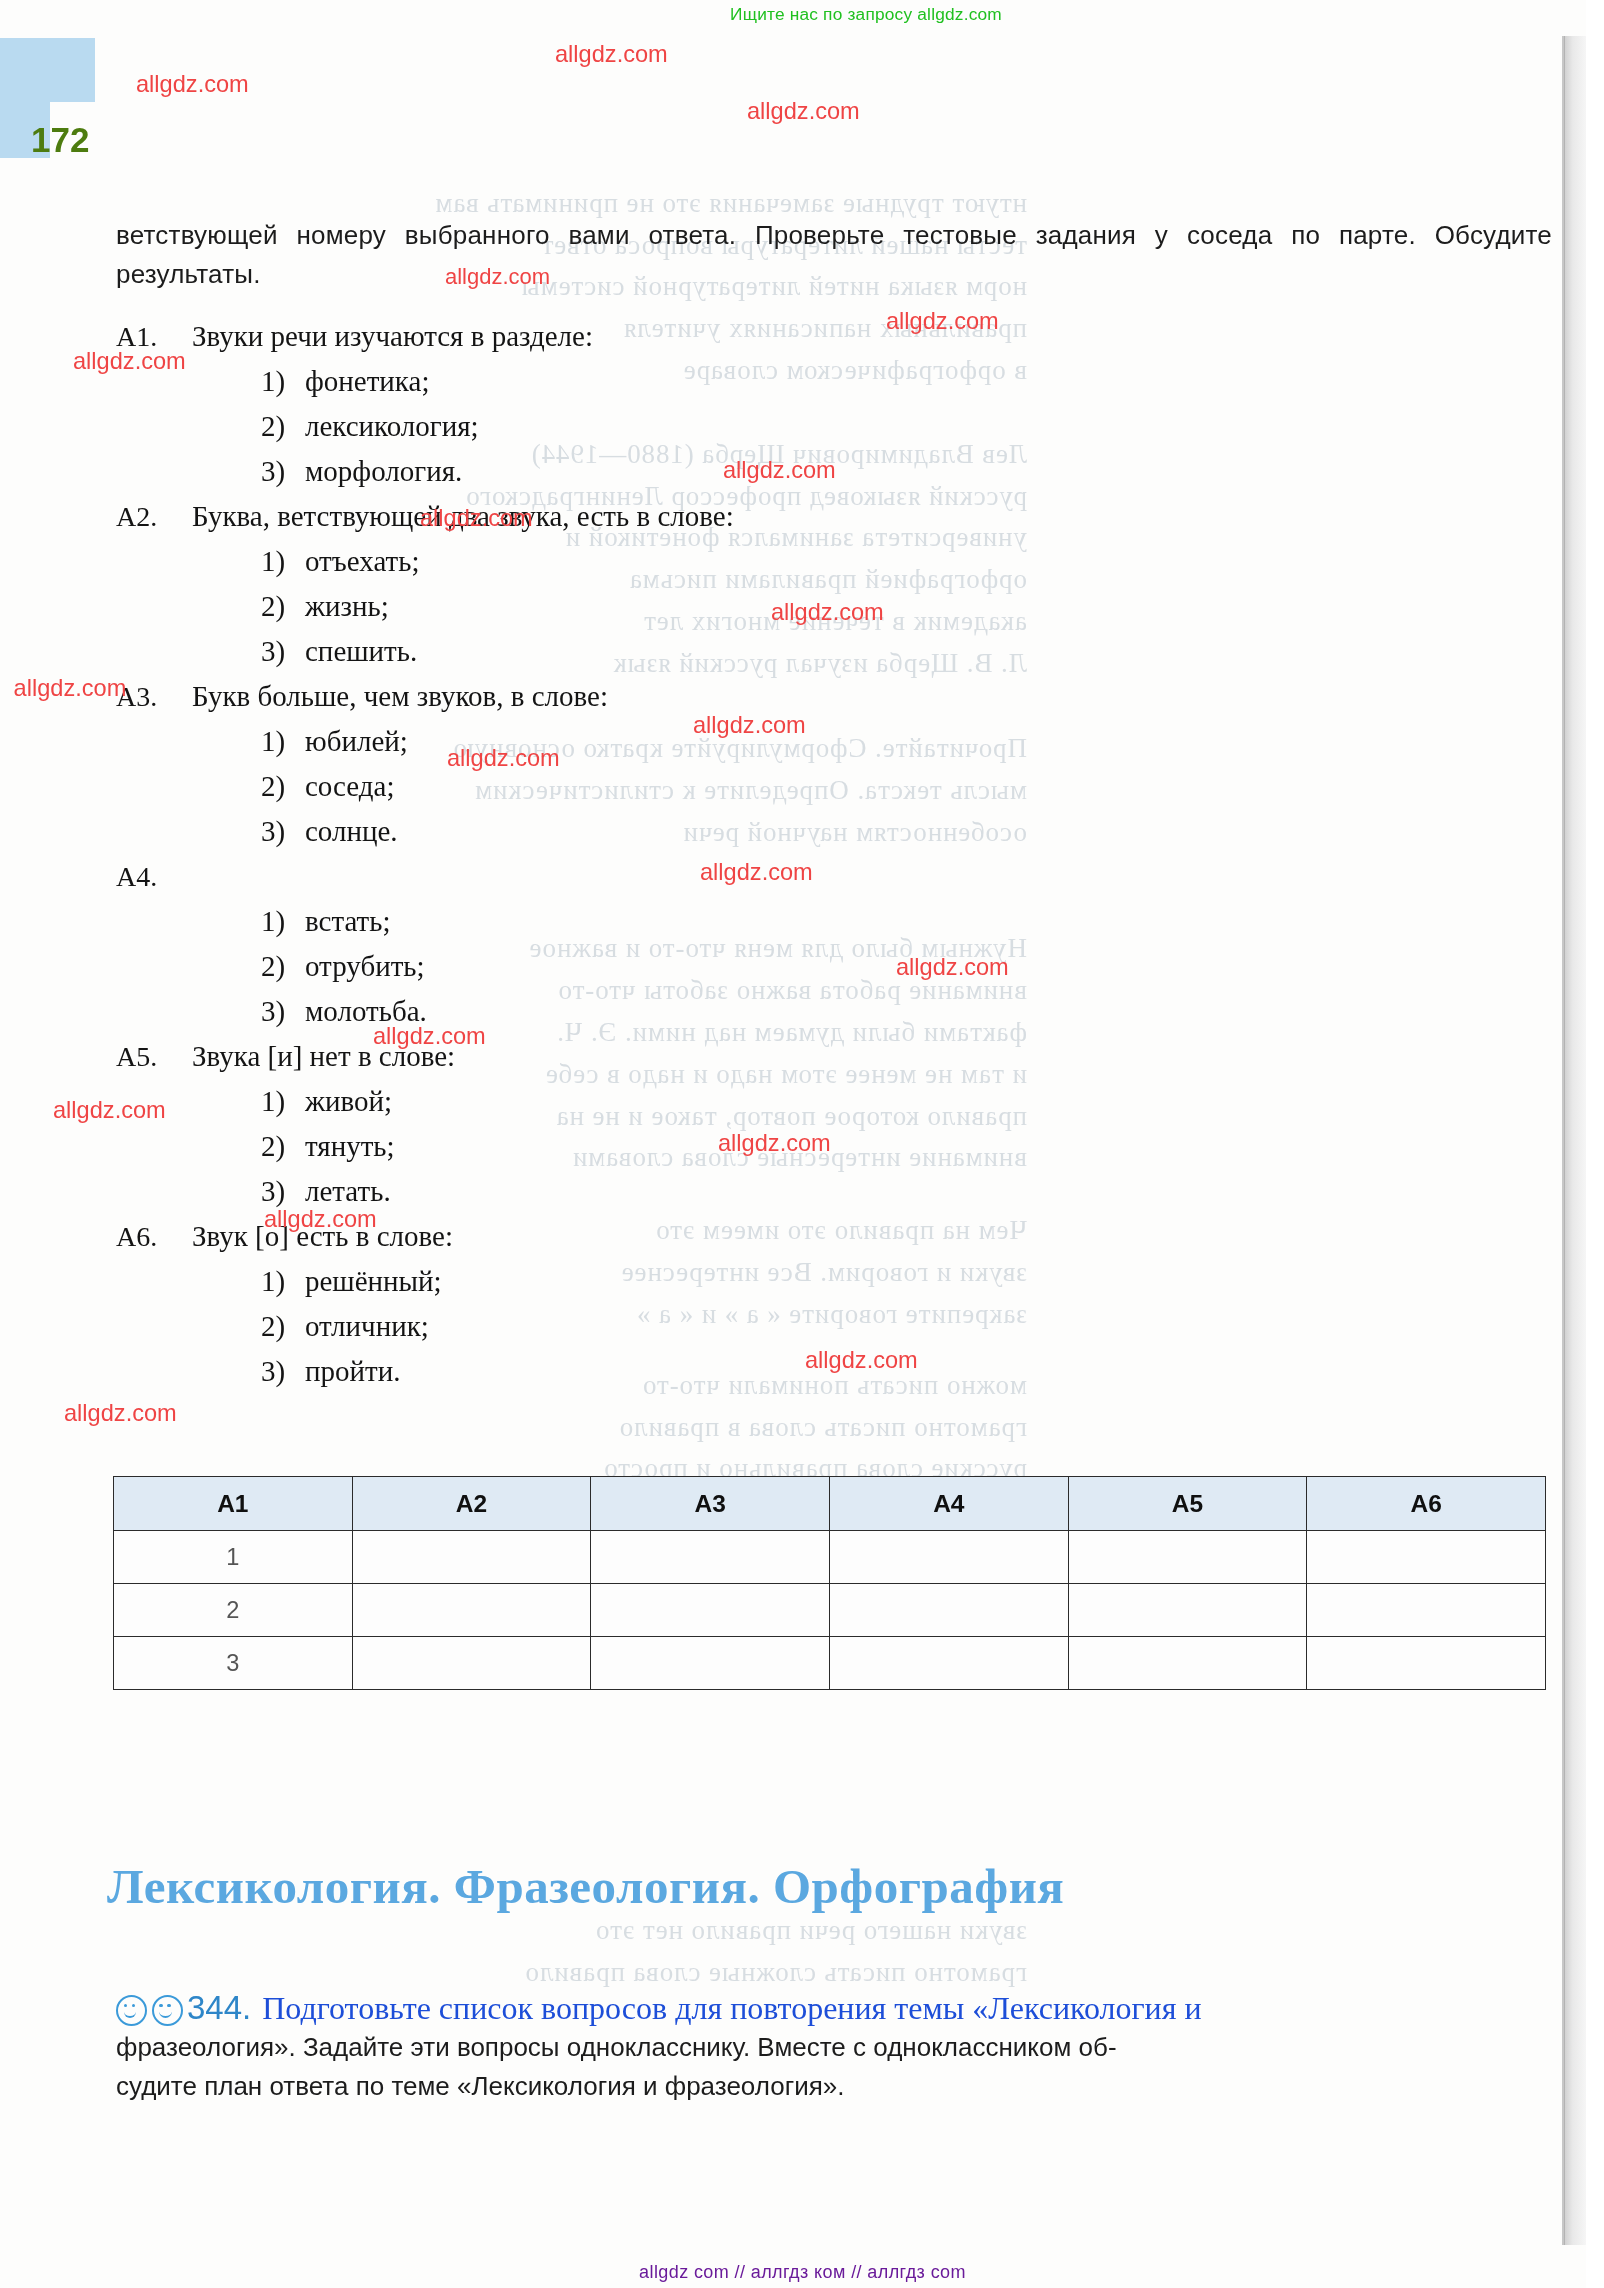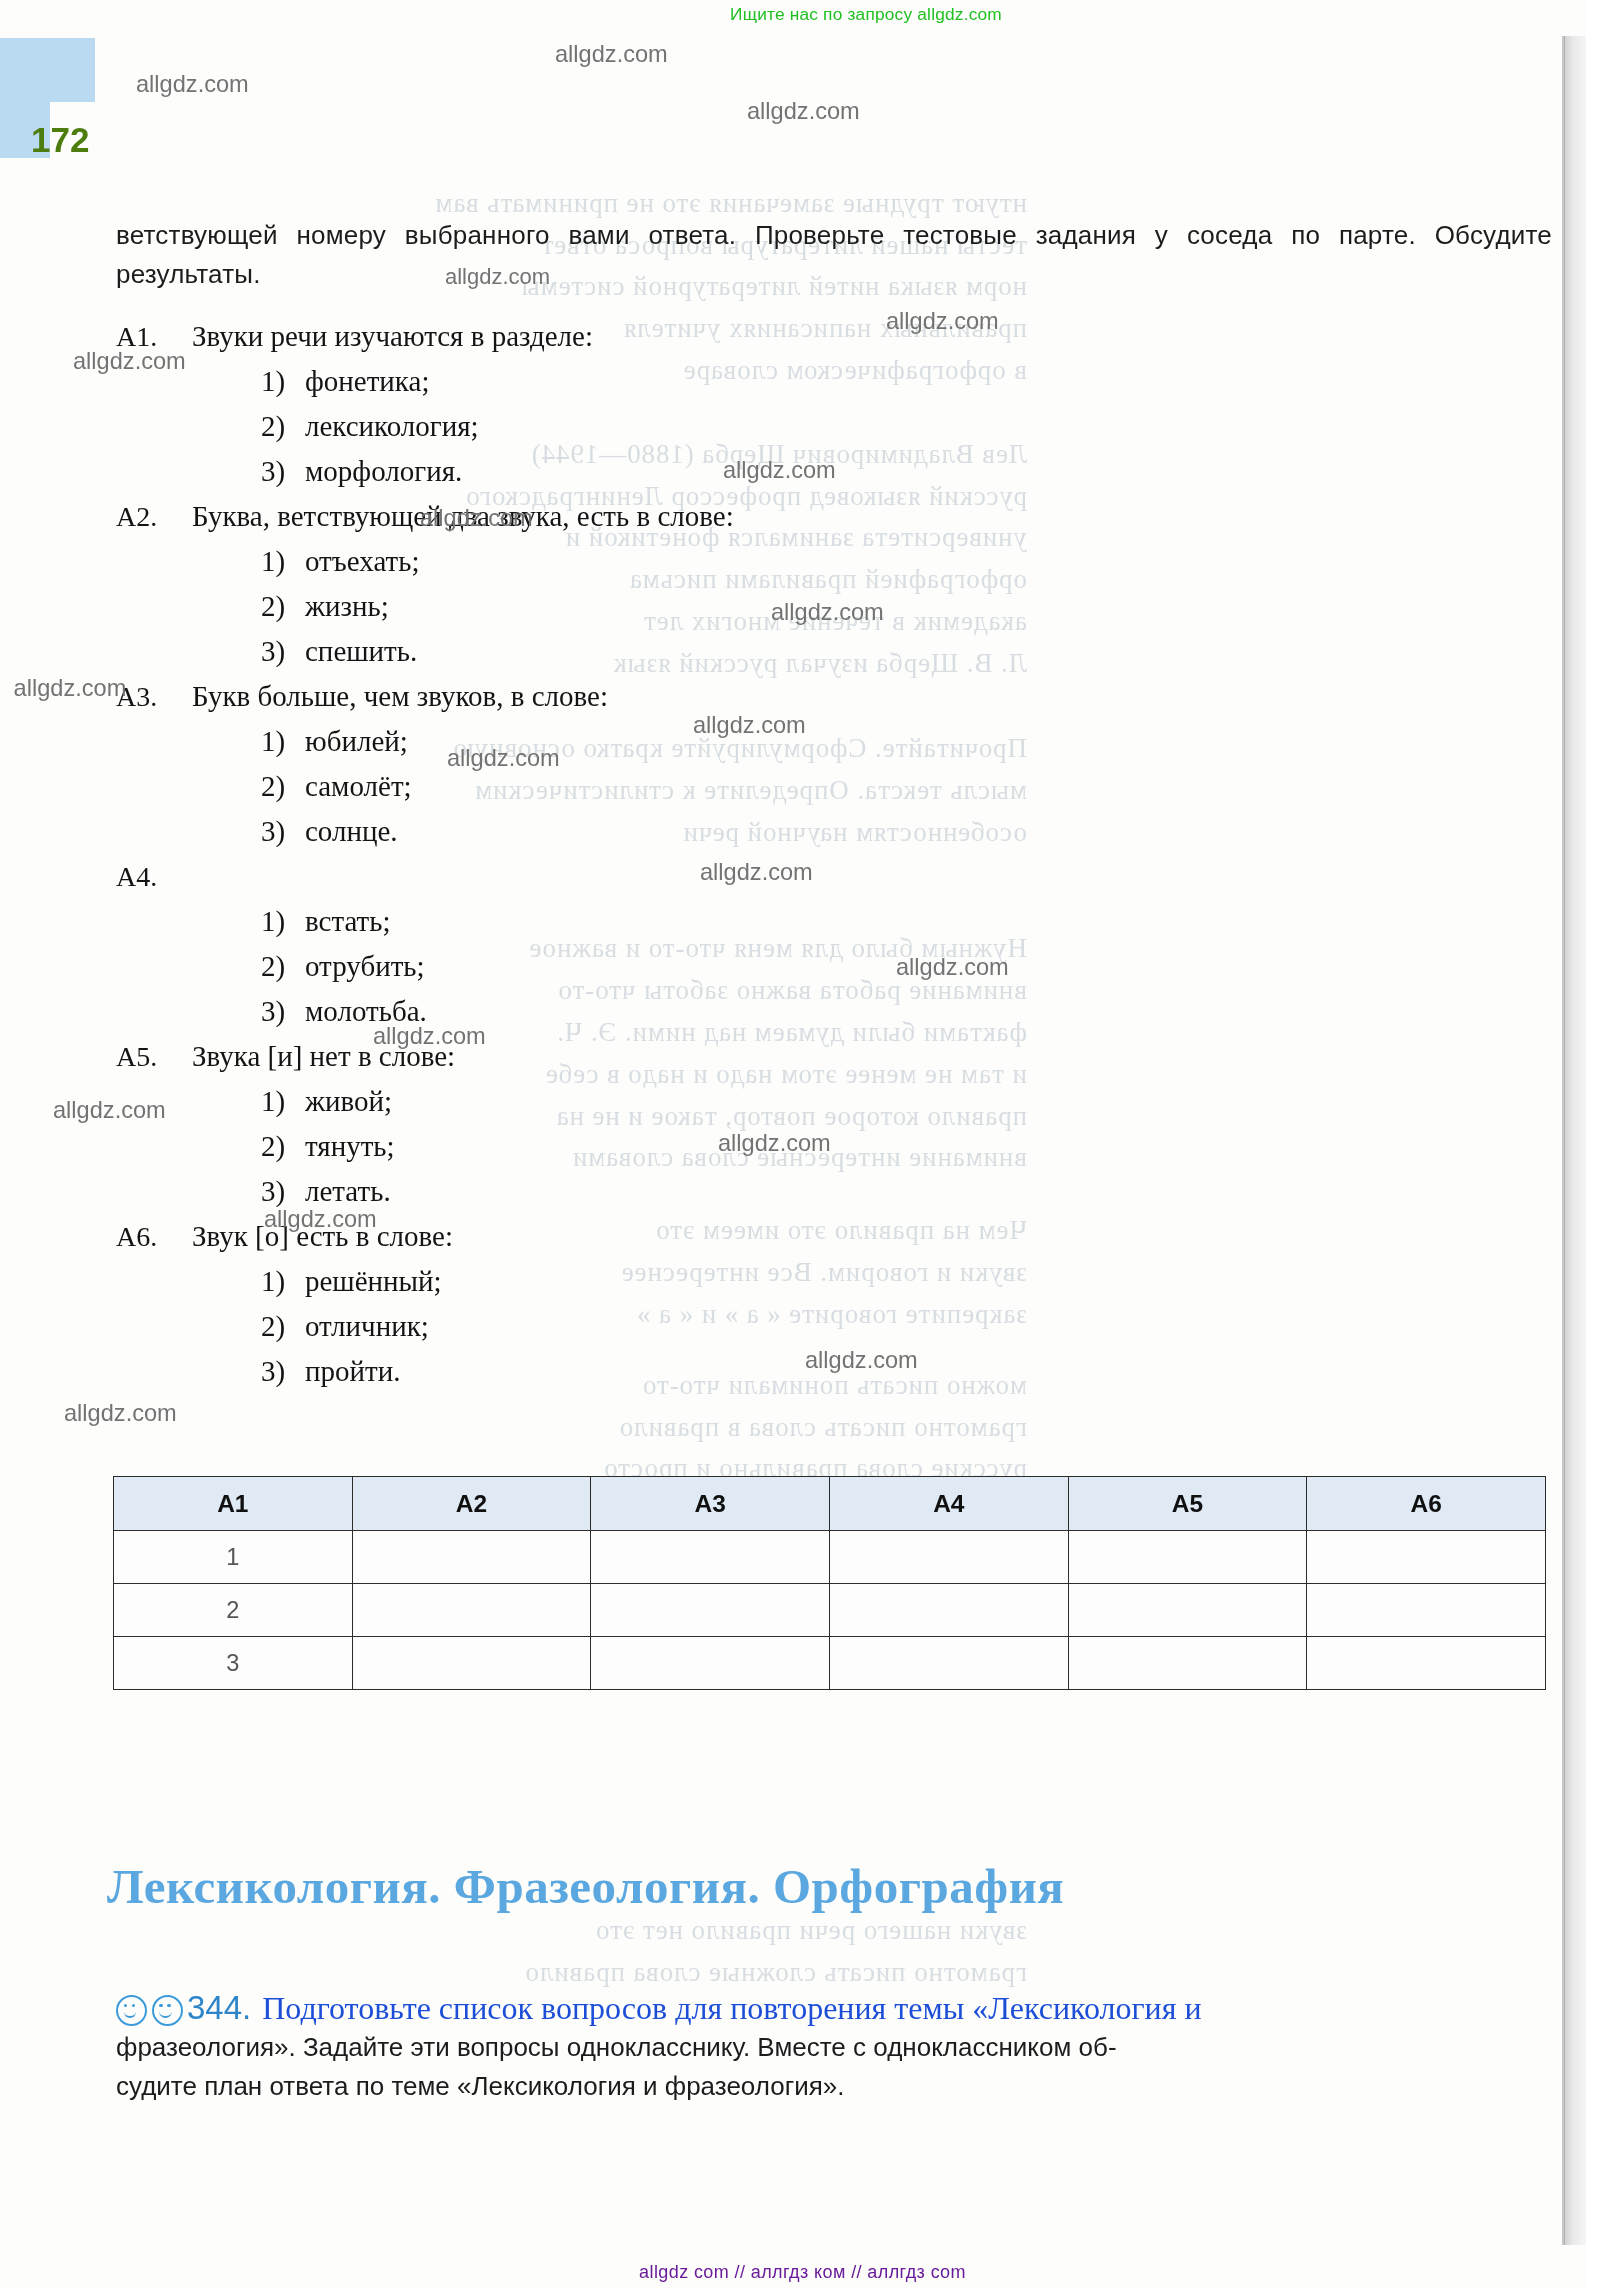--- a/index.html
+++ b/index.html
@@ -170,21 +170,21 @@
   }
   .extext-rest {
     font-family:"Liberation Sans", sans-serif;
     font-size:26px; line-height:39px; color:#1c1c1c;
     text-align:justify; width:1436px;
   }
   
   .wm {
     position:absolute;
     font-family:"Liberation Sans", sans-serif;
-    color:#737373;
+    color:#ef4444;
     font-size:22px;
     white-space:nowrap;
     pointer-events:none;
   }
   
   .ghost {
     position:absolute;
     color:#b9c3cc;
     opacity:.55;
     font-family:"Liberation Serif", serif;
@@ -279,21 +279,21 @@
         <div class="qrow">
           <span class="qcode">A3.</span>
           <span class="qtext">Букв больше, чем звуков, в слове:</span>
         </div>
         <div class="opt">
           <span class="optnum">1)</span>
           <span>юбилей;</span>
         </div>
         <div class="opt">
           <span class="optnum">2)</span>
-          <span>самолёт;</span>
+          <span>соседа;</span>
         </div>
         <div class="opt">
           <span class="optnum">3)</span>
           <span>солнце.</span>
         </div>
         <div class="qrow">
           <span class="qcode">A4.</span>
         </div>
         <div class="opt">
           <span class="optnum">1)</span>

